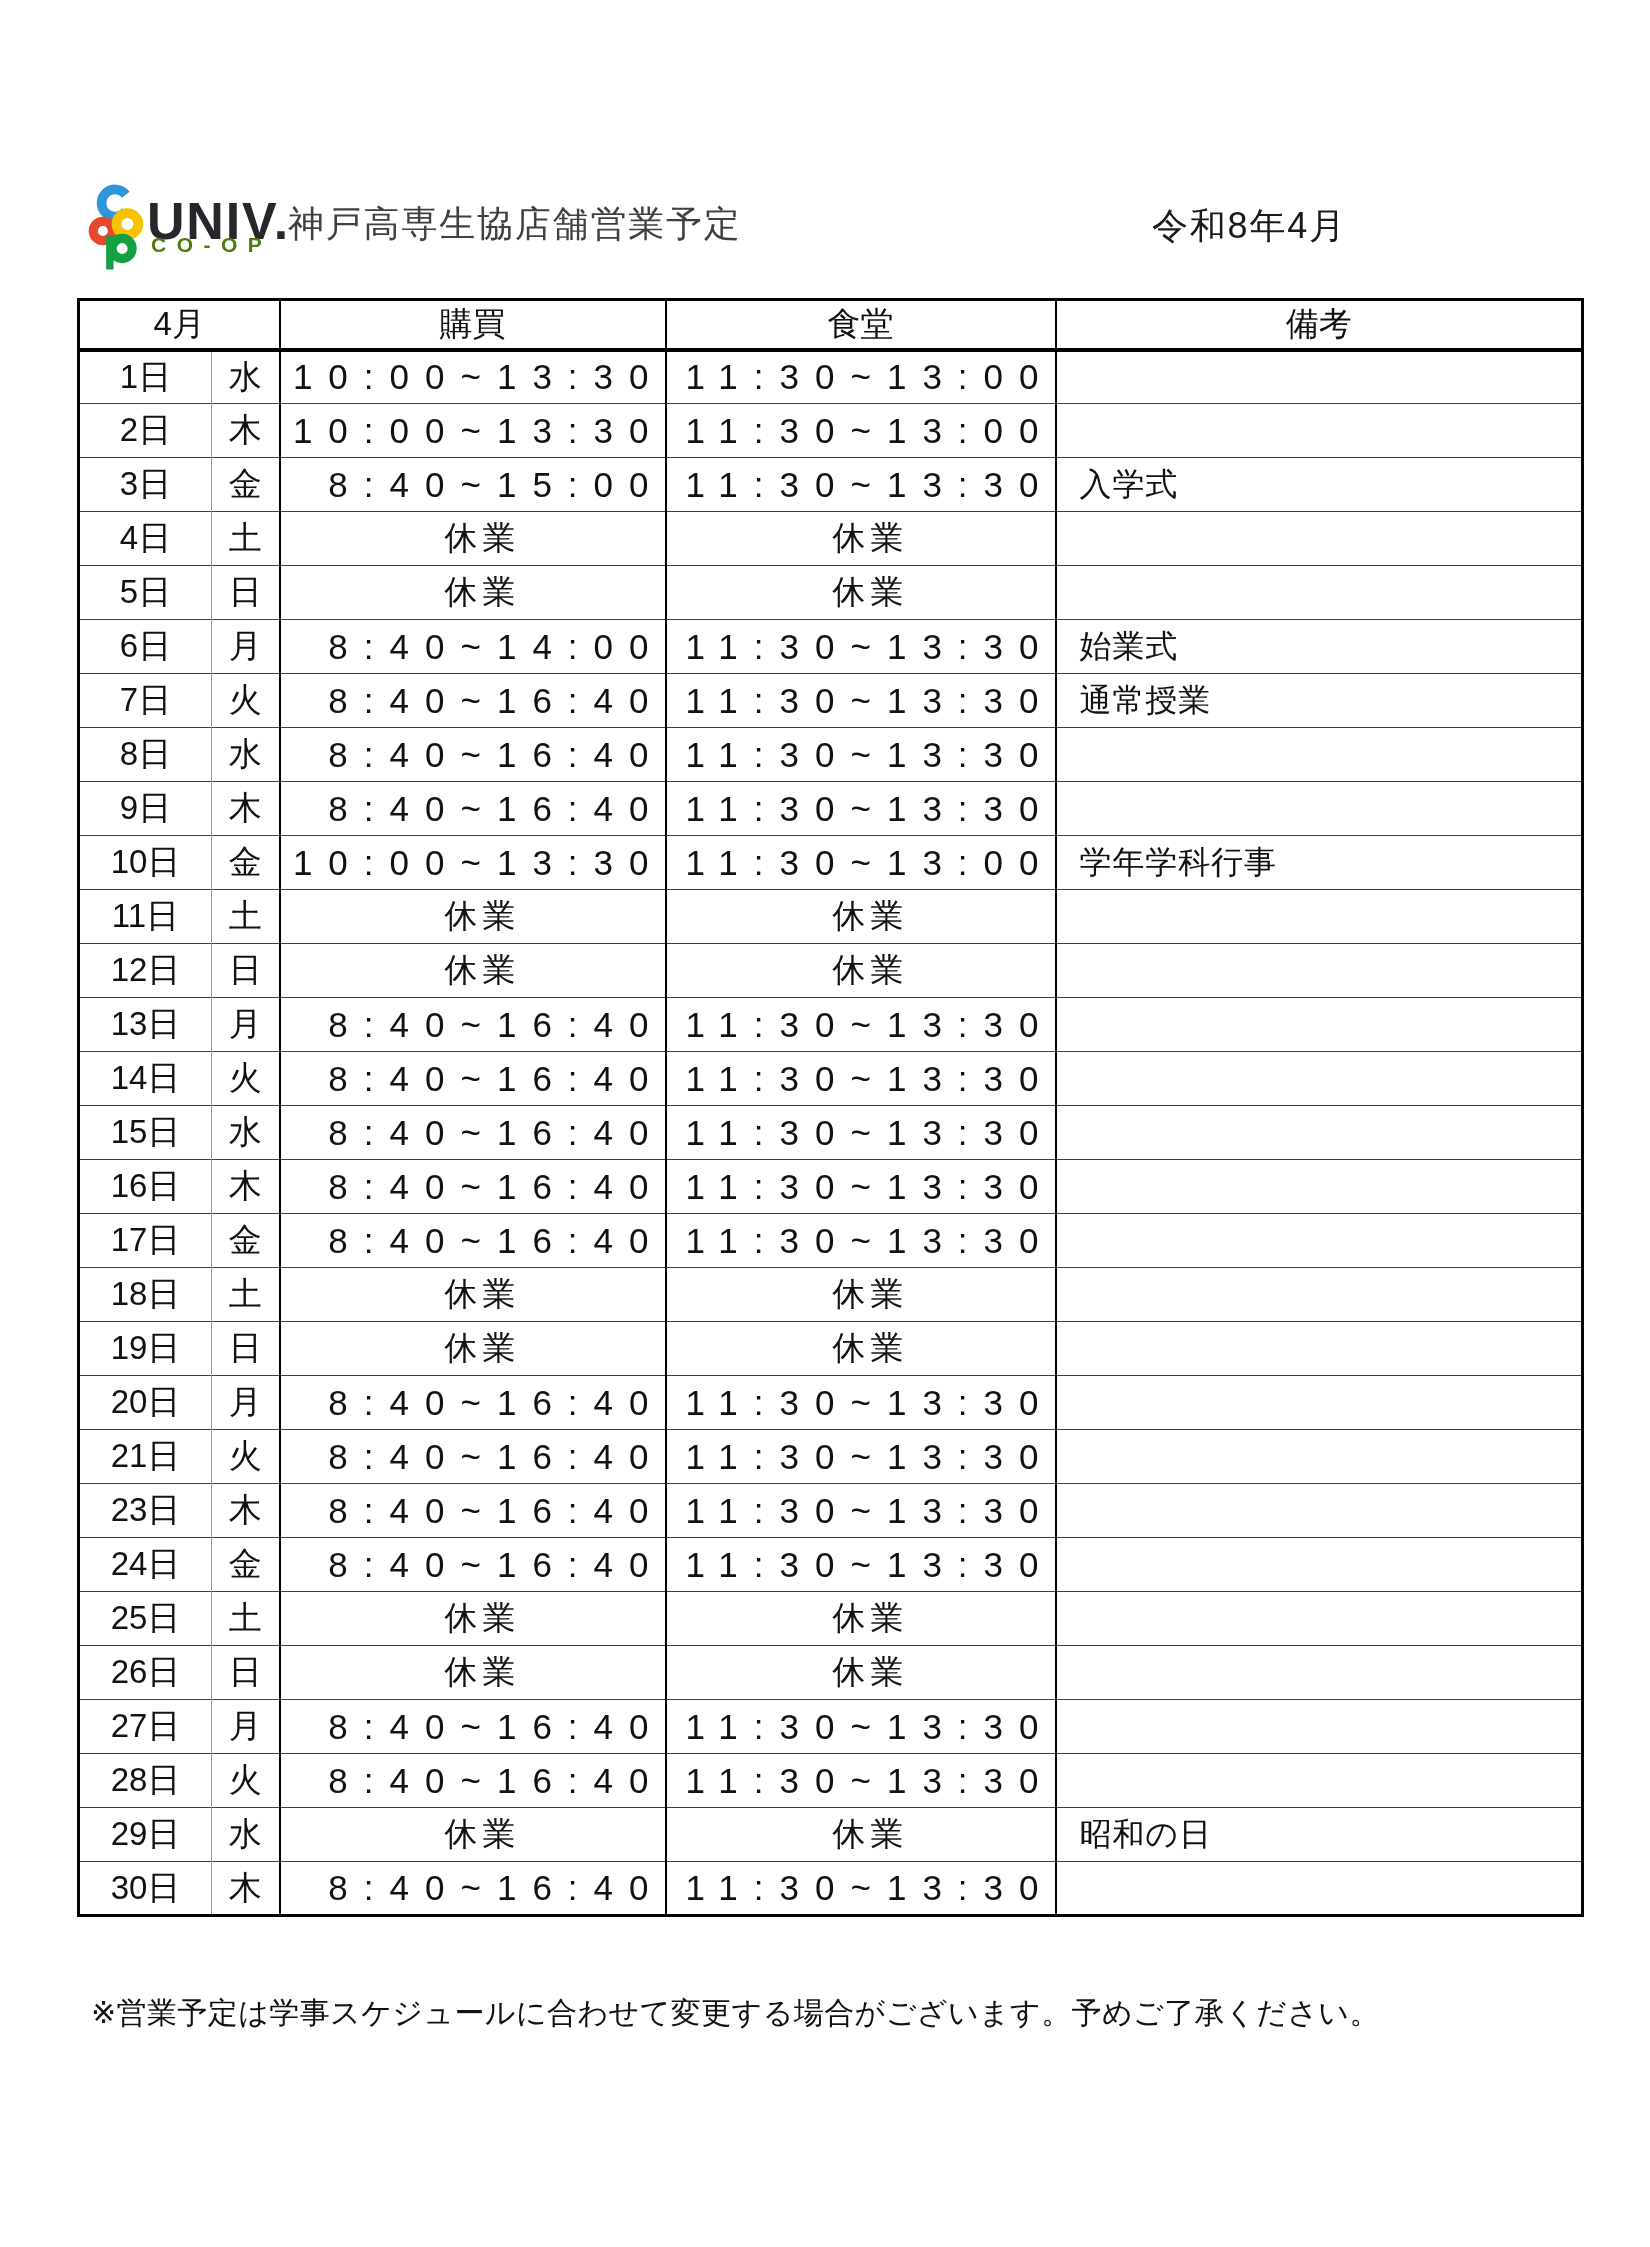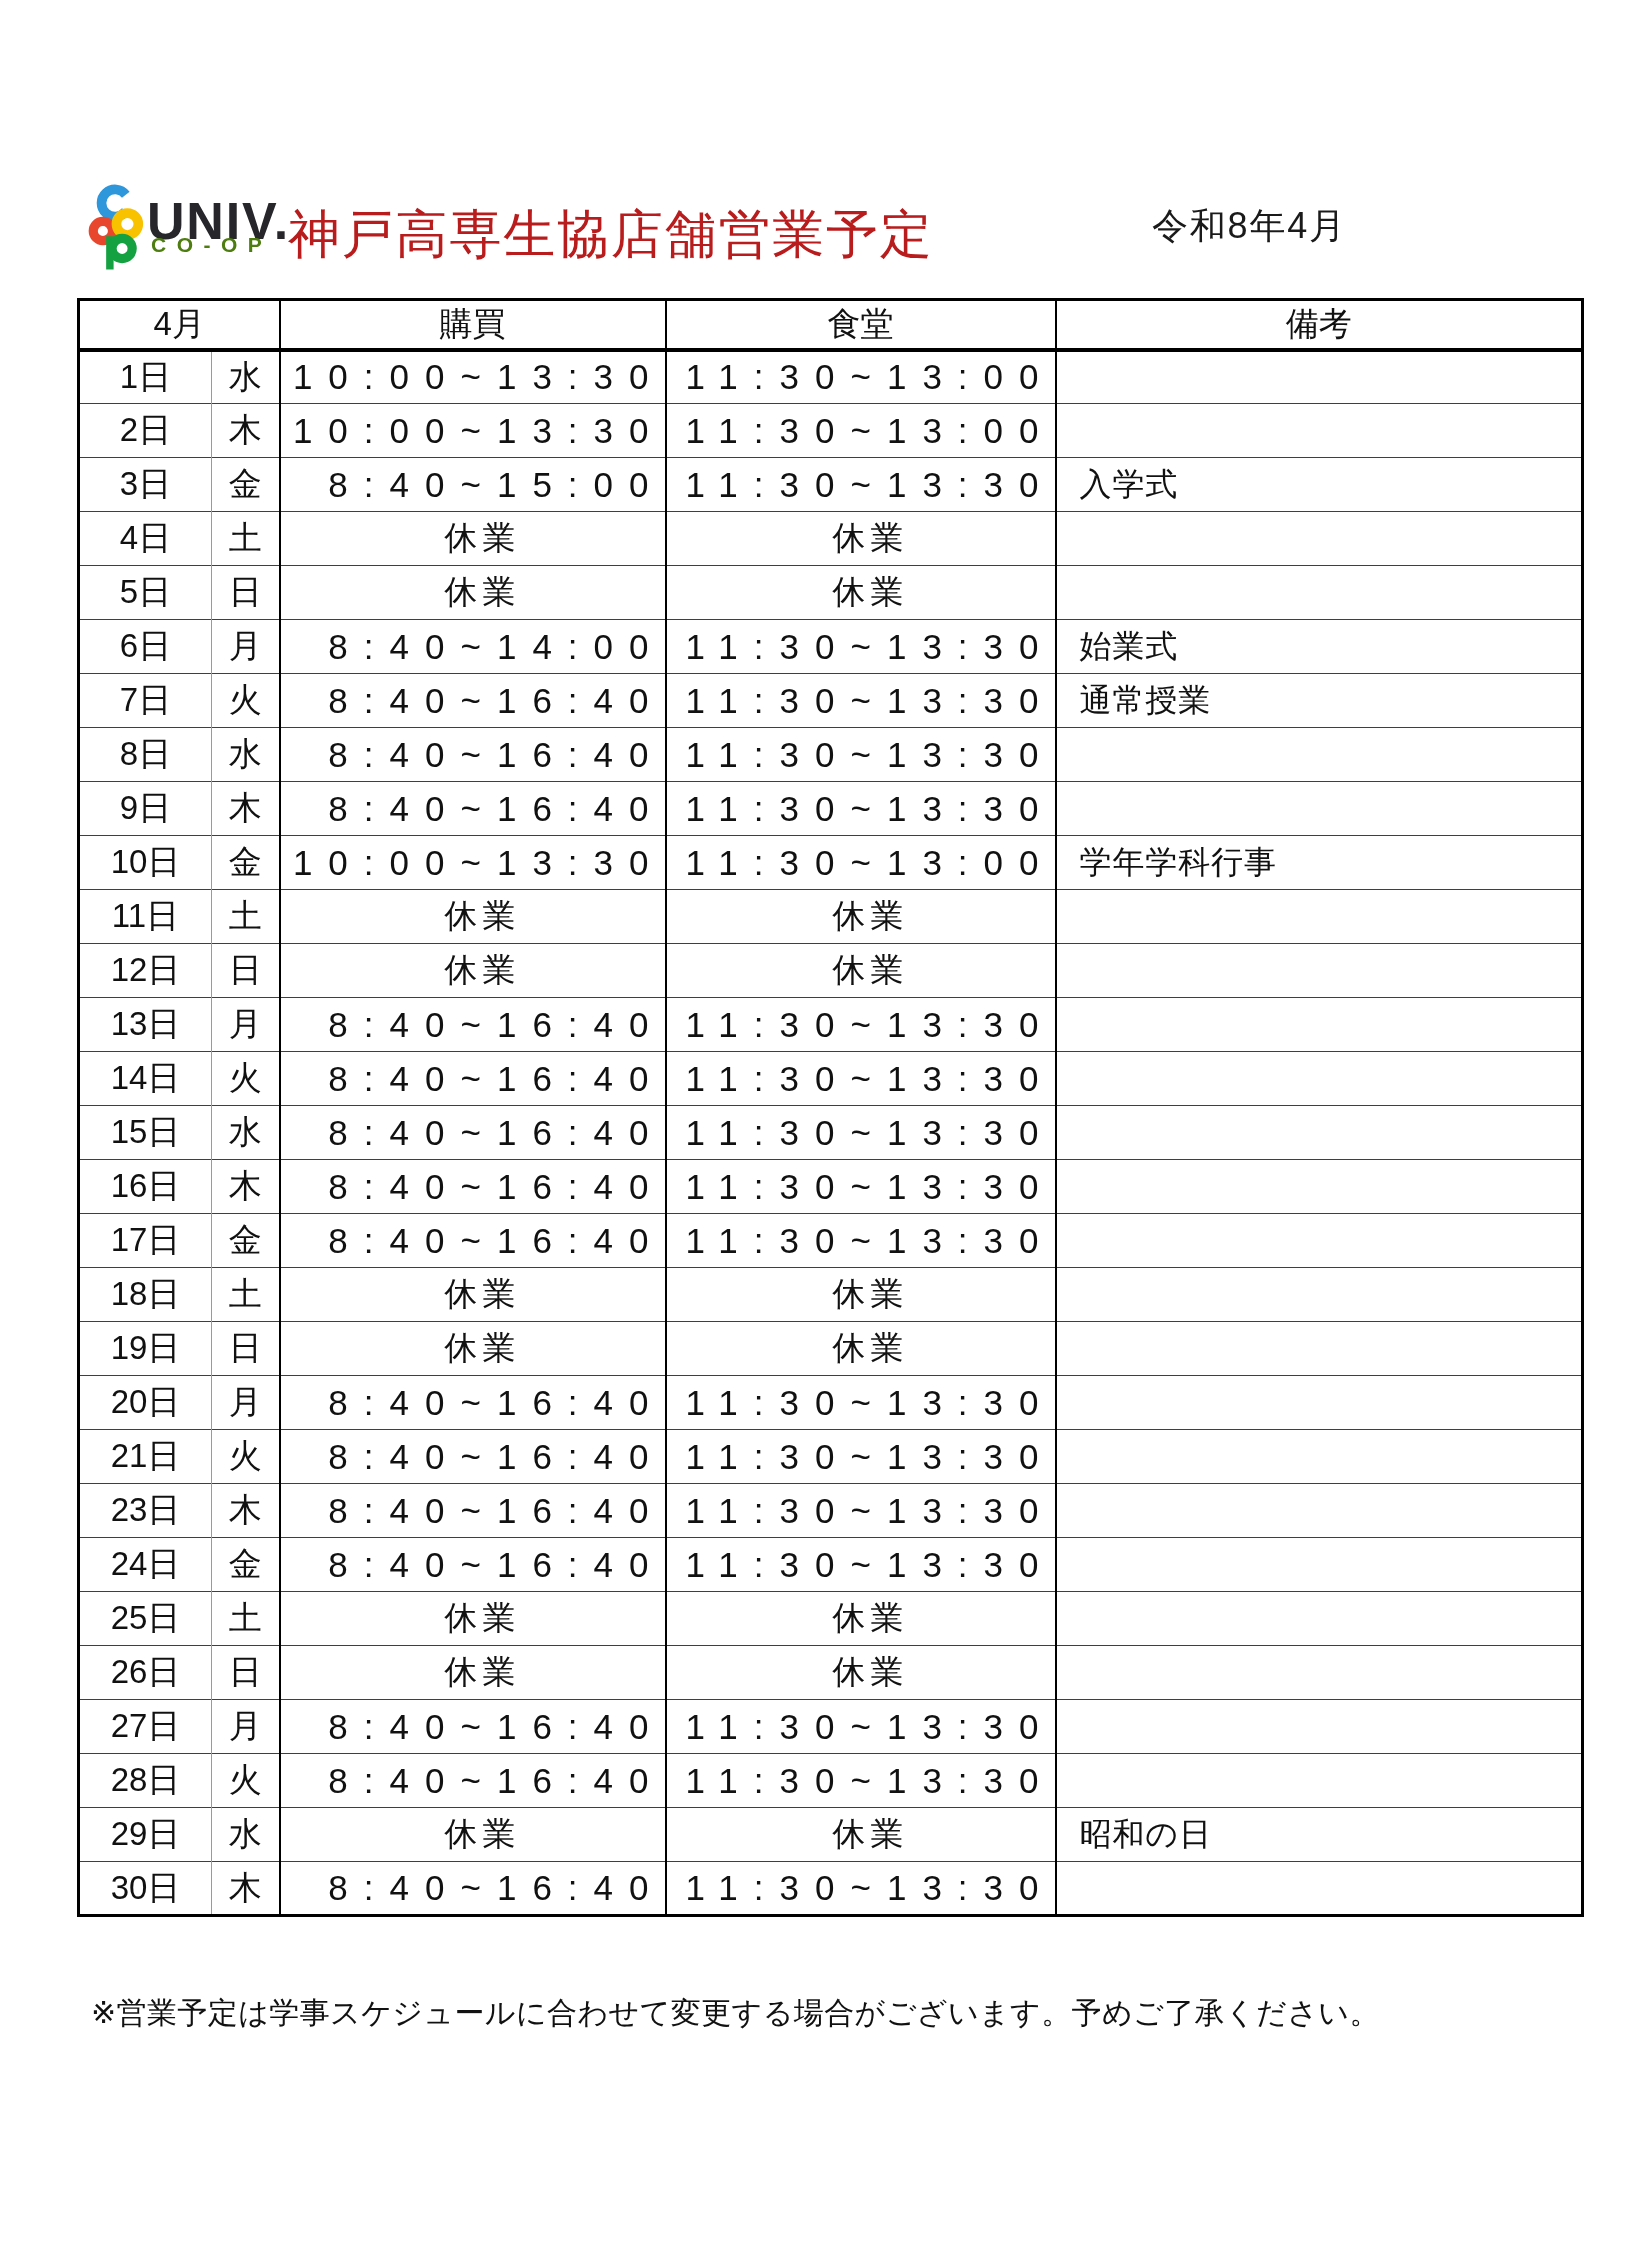--- a/index.html
+++ b/index.html
@@ -13,21 +13,21 @@
   .logo-univ{
     position:absolute; left:147px; top:191px;
     font-size:52px; font-weight:bold; letter-spacing:1.8px; color:#26262b;
   }
   .logo-coop{
     position:absolute; left:151px; top:233px;
     font-size:21px; font-weight:600; letter-spacing:10.5px; color:#4d7c0f;
   }
   .doc-title{
     position:absolute; left:288px; top:200px; margin:0;
-    font-size:52px; font-weight:500; letter-spacing:1.8px; color:#b91c1c;
+    font-size:36px; font-weight:500; letter-spacing:1.8px; color:#404040;
   }
   .doc-period{
     position:absolute; left:1152px; top:202px;
     font-size:36px; font-weight:400; letter-spacing:1.8px; color:#1a1a1a;
   }
   
   table.schedule{
     position:absolute; left:77px; top:298px;
     width:1503px; border-collapse:collapse; table-layout:fixed;
     border:3.5px solid #000;

